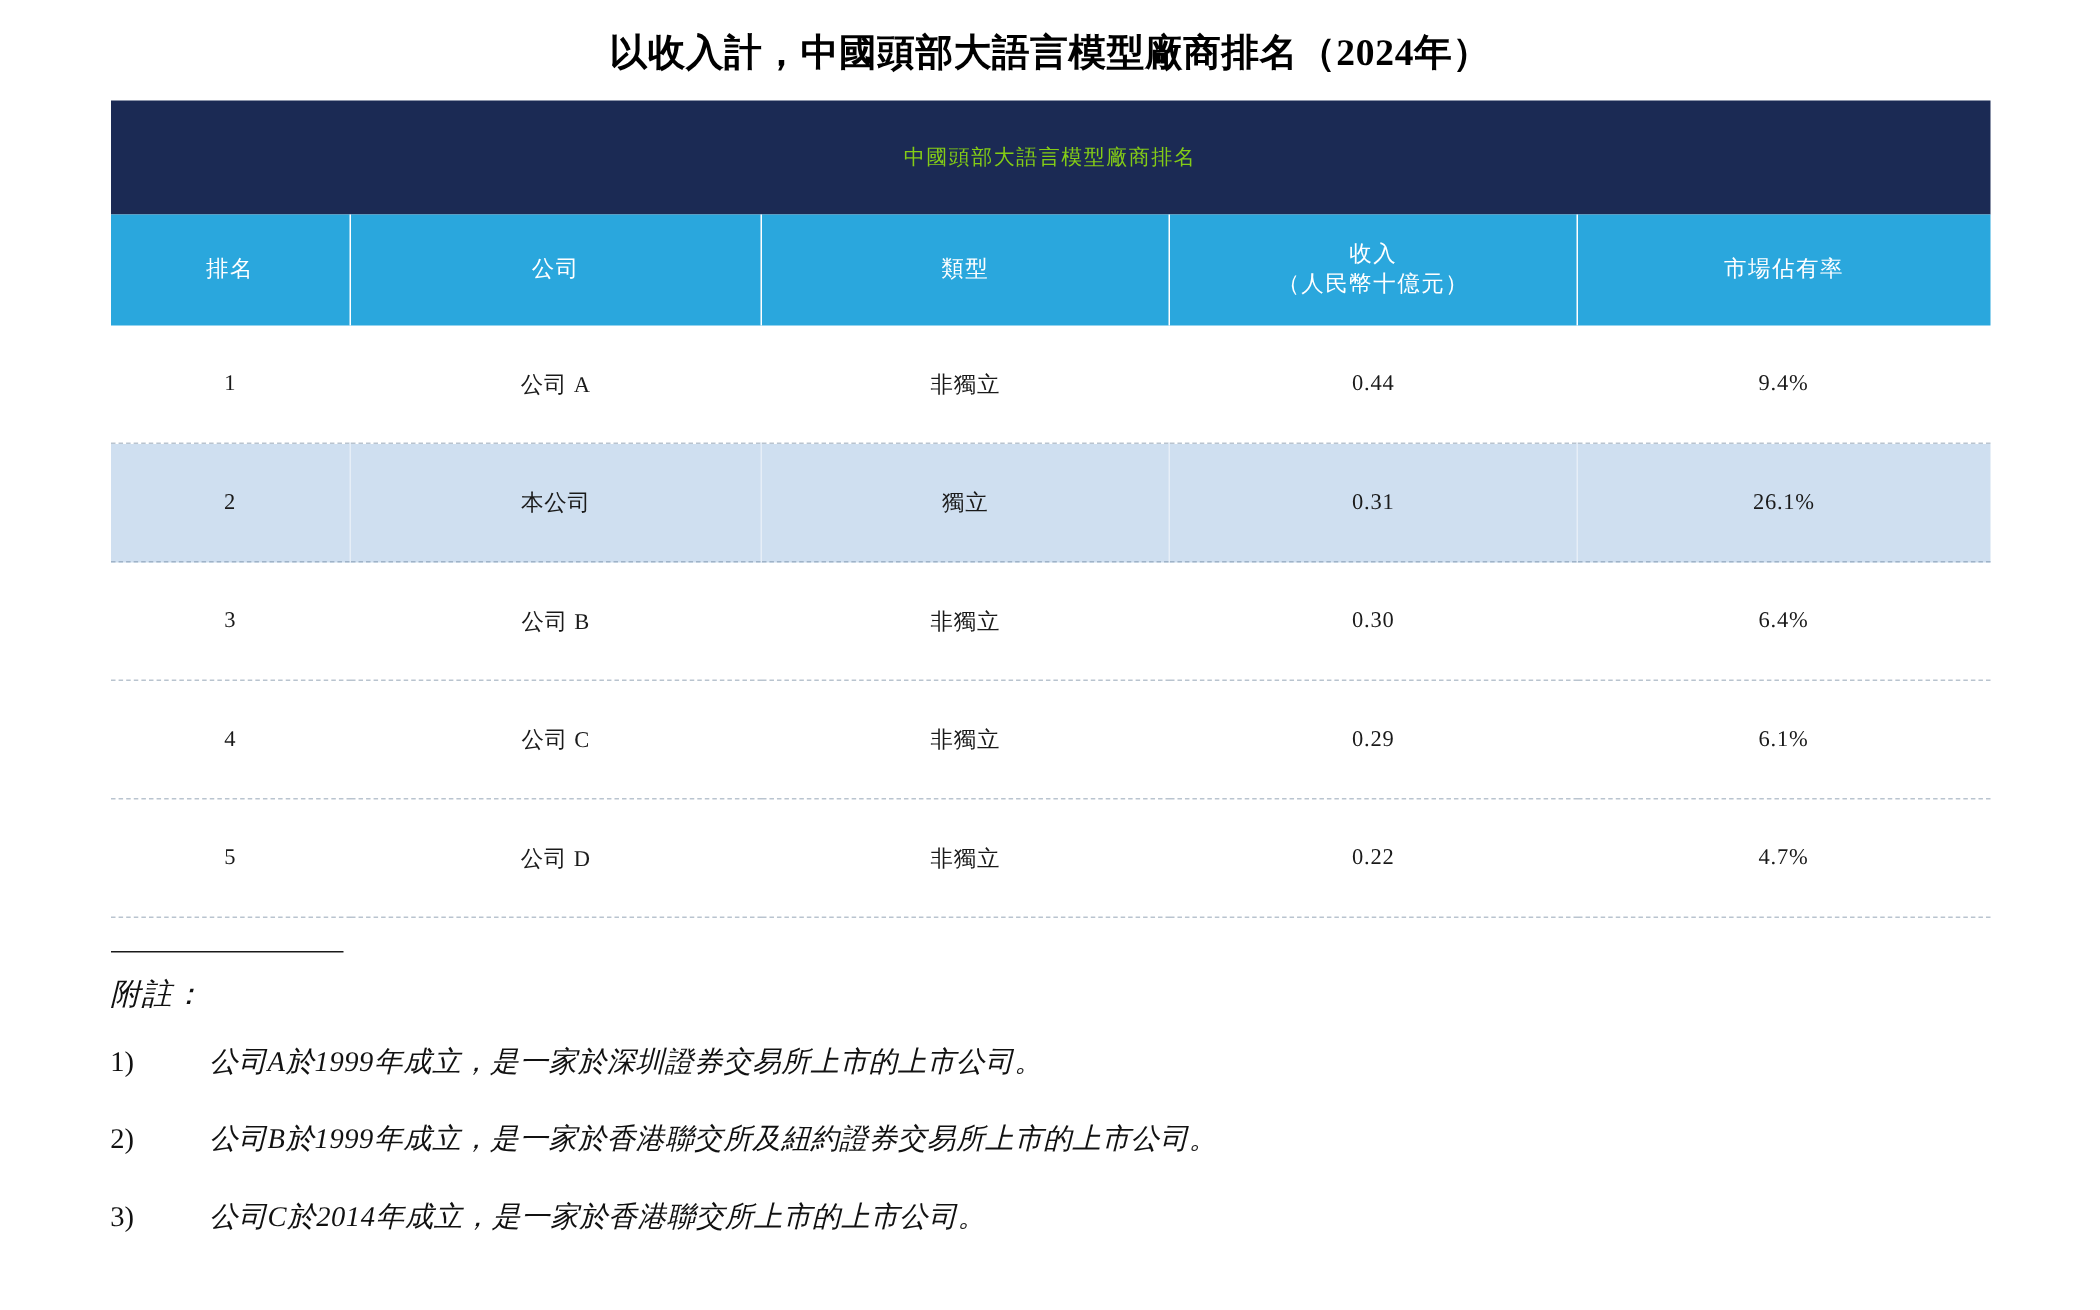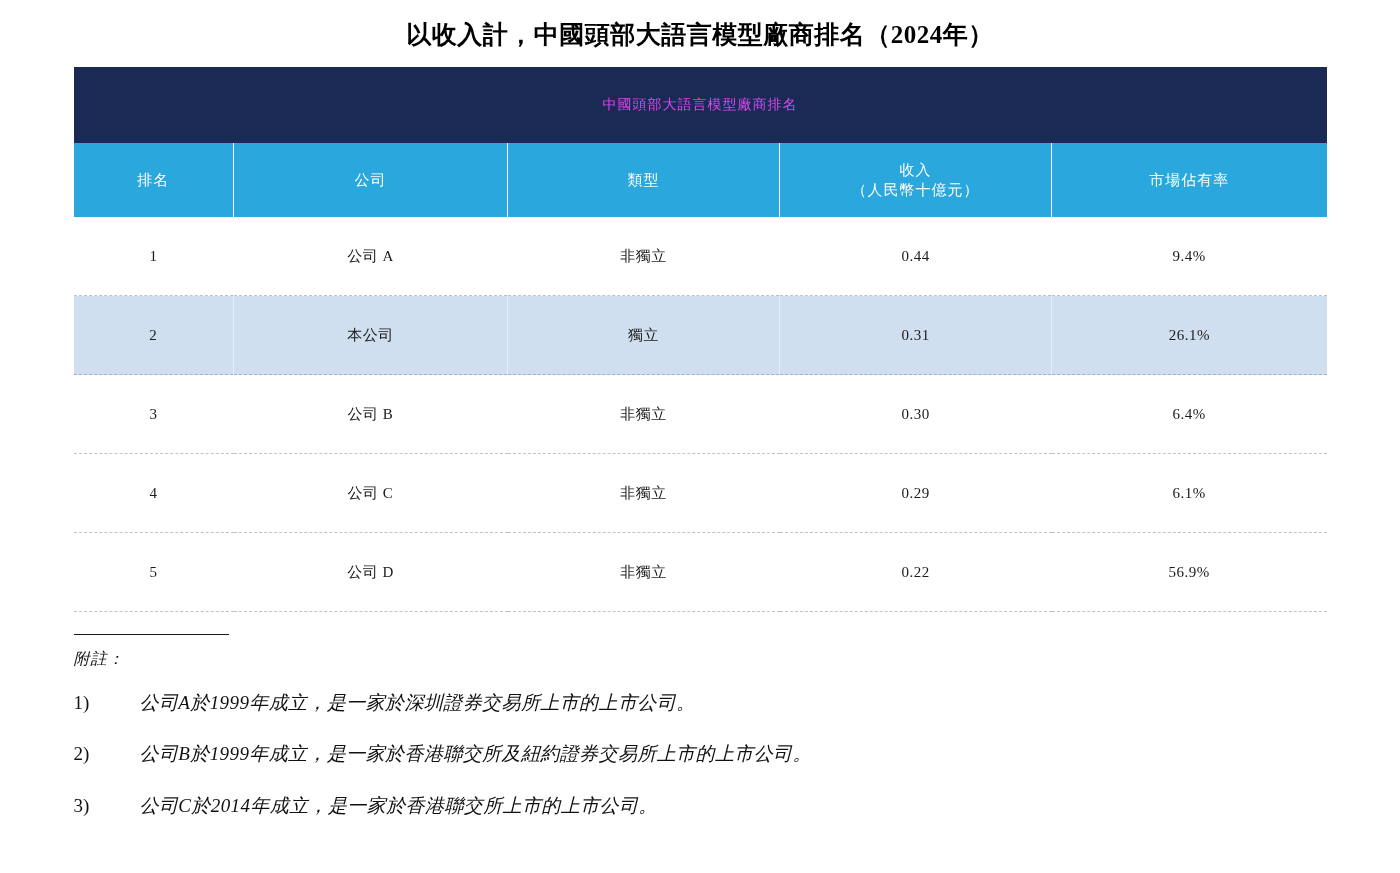--- a/index.html
+++ b/index.html
@@ -40,21 +40,21 @@
   }
 
   table.rank-table {
     border-collapse: collapse;
     width: 100%;
     table-layout: fixed;
   }
 
   .band-row td {
     background: #1b2a54;
-    color: #d946ef;
+    color: #84cc16;
     text-align: center;
     font-size: 14px;
     height: 74px;
     vertical-align: middle;
     letter-spacing: 1px;
     border: none;
   }
 
   thead.col-head th {
     background: #2aa7dd;
@@ -108,21 +108,21 @@
   .note-rule {
     width: 155px;
     height: 0;
     border-top: 1.5px solid #1a1a1a;
     margin-top: 16px;
     margin-bottom: 14px;
   }
 
   .notes-label {
     font-style: italic;
-    font-size: 16px;
+    font-size: 20px;
     letter-spacing: 1px;
     margin-bottom: 18px;
   }
 
   .note-item {
     display: flex;
     align-items: flex-start;
     font-size: 19px;
     line-height: 1.55;
     margin-bottom: 22px;
@@ -200,21 +200,21 @@
           <td>公司 C</td>
           <td>非獨立</td>
           <td>0.29</td>
           <td>6.1%</td>
         </tr>
         <tr>
           <td>5</td>
           <td>公司 D</td>
           <td>非獨立</td>
           <td>0.22</td>
-          <td>56.9%</td>
+          <td>4.7%</td>
         </tr>
       </tbody>
     </table>
   </div>
 
   <div class="notes">
     <div class="note-rule"></div>
     <div class="notes-label">附註：</div>
 
     <div class="note-item">

